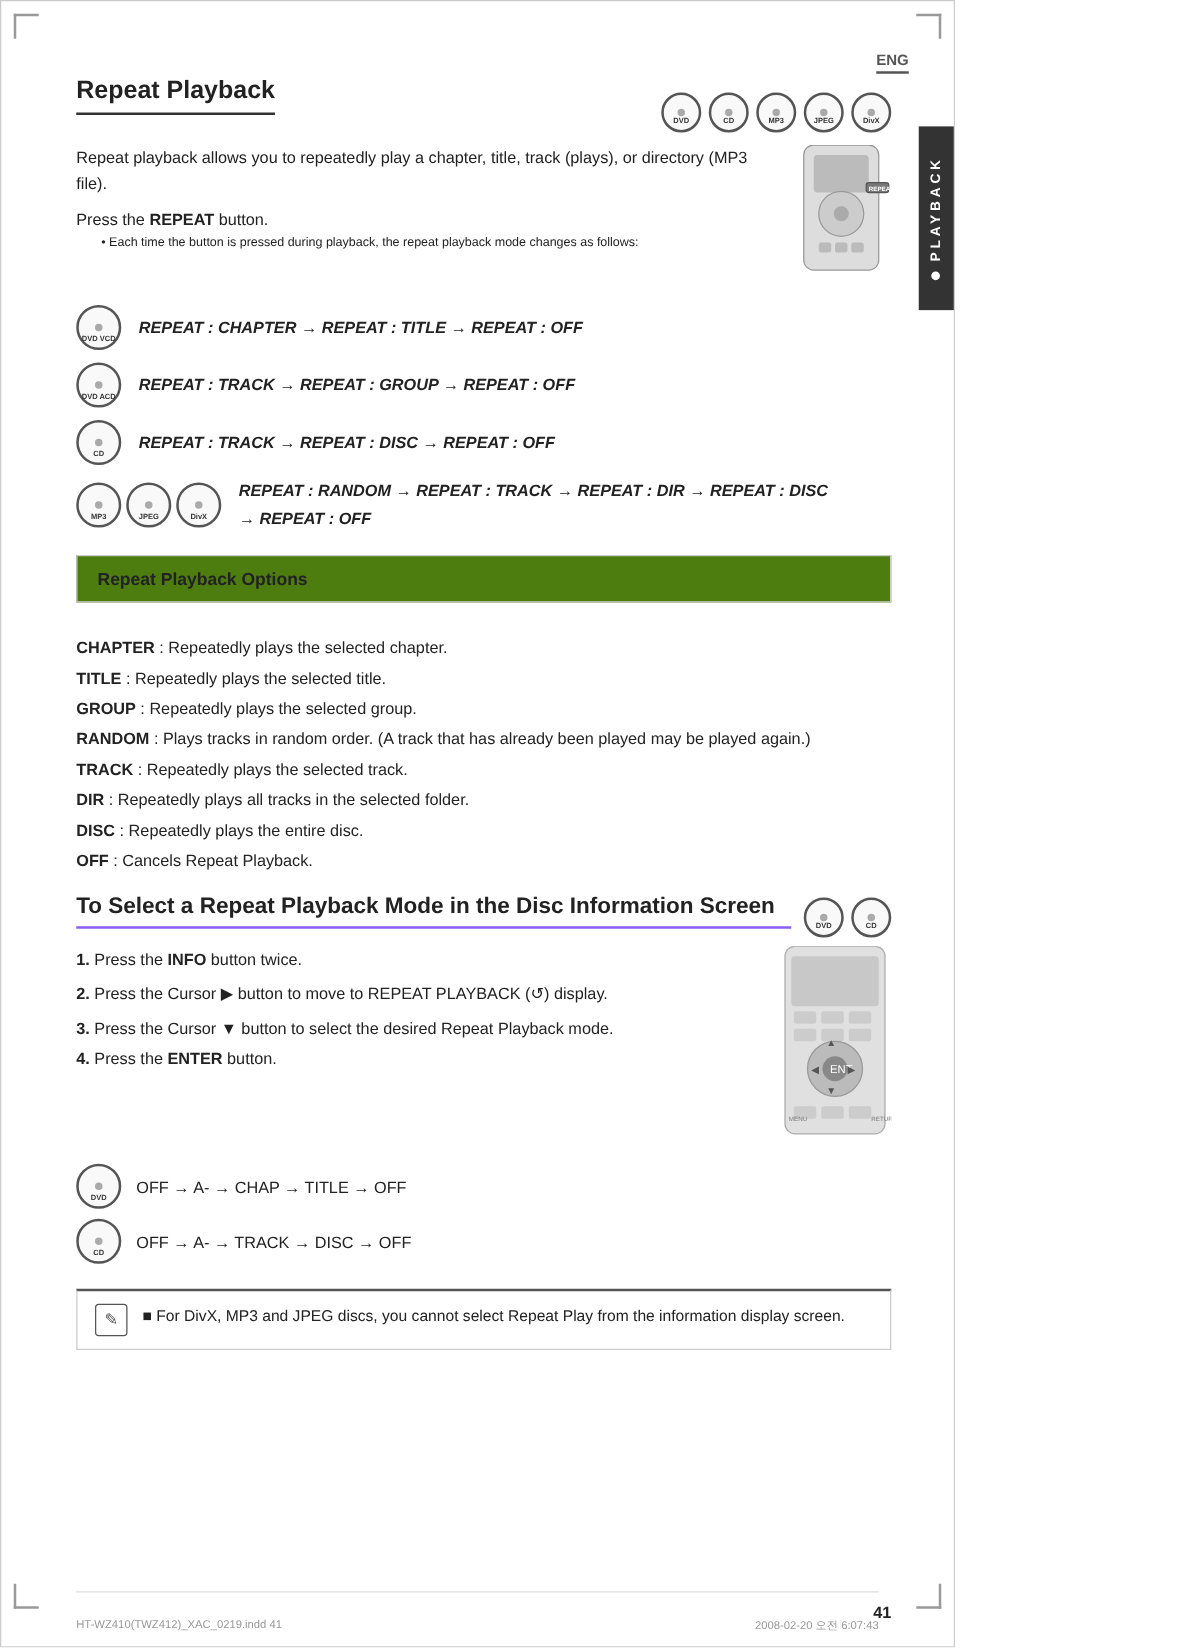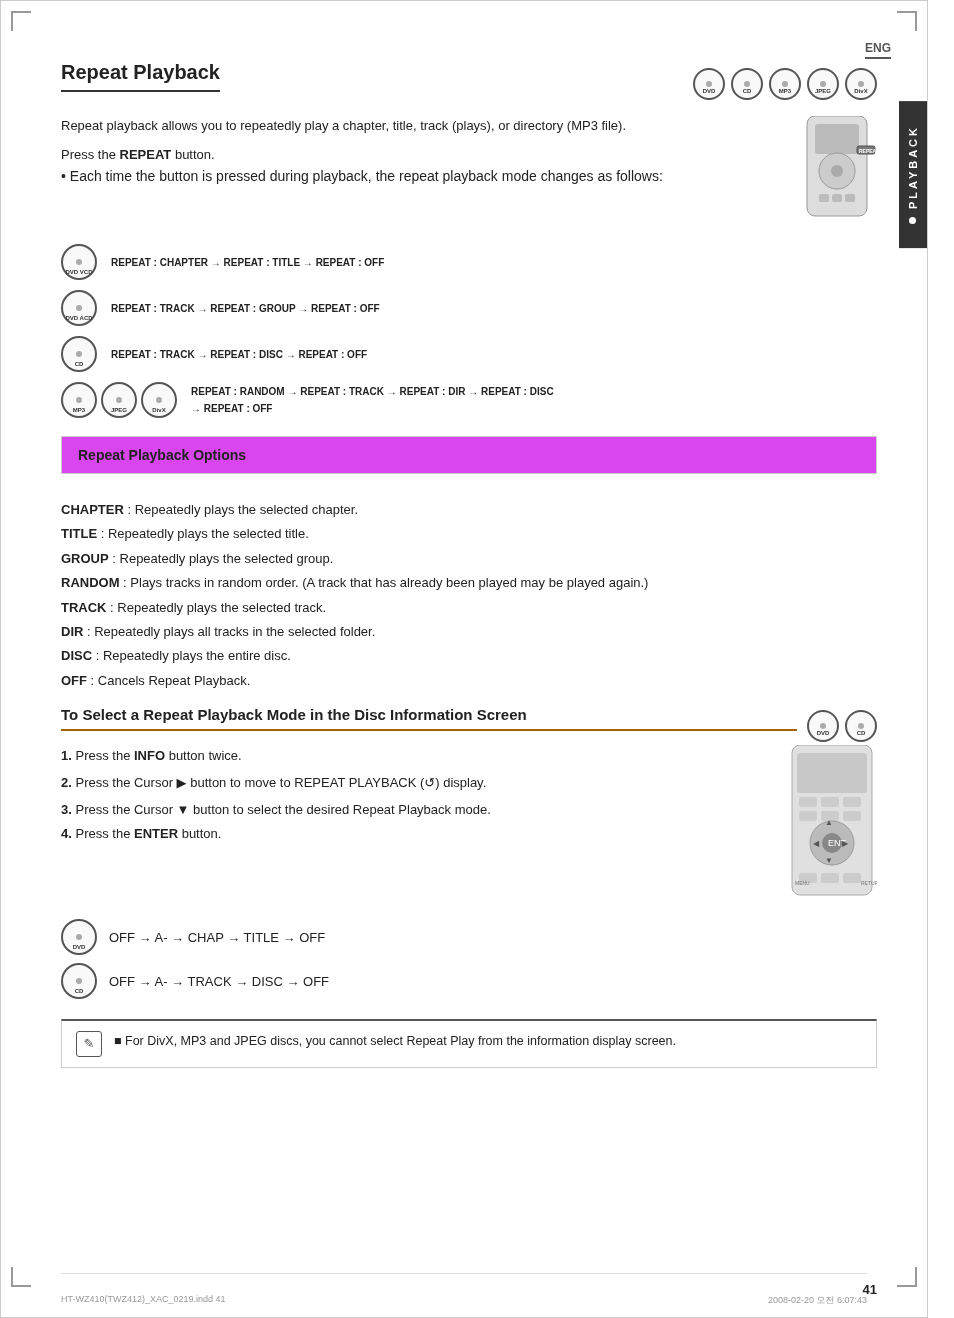--- a/index.html
+++ b/index.html
@@ -7,21 +7,21 @@
       font-family: Arial, sans-serif;
       font-size: 13px;
       background: #fff;
       width: 954px;
       min-height: 1318px;
       position: relative;
       color: #222;
     }
 
     .page {
-      width: 928px;
+      width: 764px;
       min-height: 1318px;
       padding: 40px 0 40px 0;
       position: relative;
       border: 1px solid #ccc;
     }
 
     .main-content {
       margin-left: 60px;
       margin-right: 50px;
       padding-top: 20px;
@@ -85,42 +85,42 @@
       font-size: 20px;
       font-weight: bold;
       border-bottom: 2px solid #333;
       padding-bottom: 6px;
       margin-bottom: 14px;
     }
 
     .header-row {
       display: flex;
       justify-content: space-between;
-      align-items: center;
+      align-items: flex-end;
       margin-bottom: 10px;
     }
 
     .intro-text {
       font-size: 13px;
       line-height: 1.6;
       margin-bottom: 10px;
     }
 
     .press-text {
       font-size: 13px;
       margin-bottom: 4px;
     }
 
     .press-text strong {
       font-weight: bold;
     }
 
     .bullet-text {
-      font-size: 14px;
-      margin-left: 0;
+      font-size: 10px;
+      margin-left: 20px;
       line-height: 1.5;
     }
 
     
     .repeat-sequences {
       margin: 18px 0;
     }
 
     .repeat-row {
       display: flex;
@@ -162,50 +162,51 @@
       font-size: 6px;
       font-weight: bold;
     }
 
     .repeat-disc-icons-group {
       display: flex;
       gap: 4px;
     }
 
     .repeat-sequence-text {
-      font-size: 10px;
+      font-size: 13px;
       font-weight: bold;
       line-height: 1.7;
+      font-style: italic;
     }
 
     
     .options-box {
-      background: #d946ef;
+      background: #4d7c0f;
       border: 1px solid #ccc;
       padding: 10px 16px;
       margin: 16px 0 24px 0;
       font-size: 14px;
       font-weight: bold;
     }
 
     .options-definitions {
       margin: 14px 0;
       line-height: 1.8;
       font-size: 13px;
     }
 
     .options-definitions p {
       margin-bottom: 1px;
     }
 
     
     .section-title-2 {
-      font-size: 15px;
-      font-weight: bold;
-      border-bottom: 2px solid #a16207;
+      font-size: 18px;
+      font-weight: bold;
+      border-bottom: 2px solid #8b5cf6;
       padding-bottom: 6px;
       margin-bottom: 14px;
     }
 
     .header-row-2 {
       display: flex;
       justify-content: space-between;
       align-items: flex-start;
     }
 

